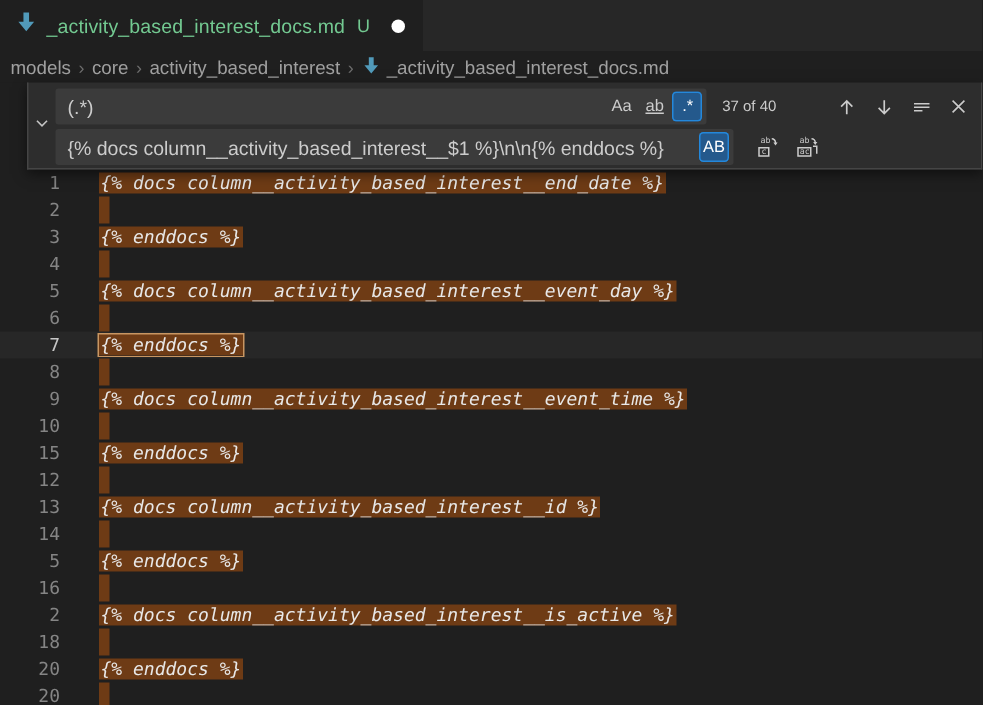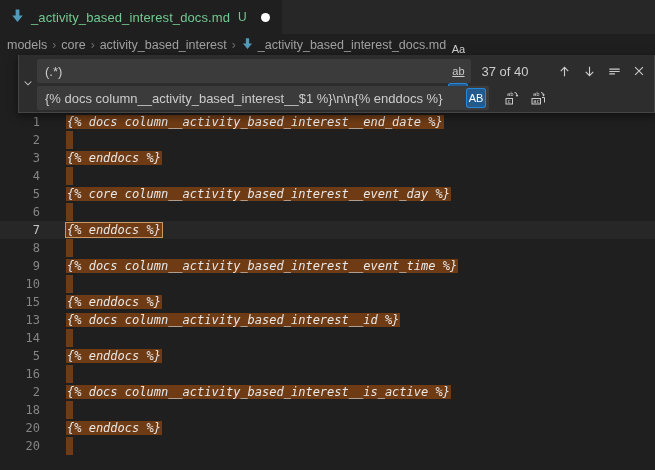--- a/index.html
+++ b/index.html
@@ -29,26 +29,26 @@
                  background:var(--bg-widget); border:1px solid #454545; border-top:none;
                  box-shadow:0 3px 8px rgba(0,0,0,.5); padding:4px 4px 4px 18px; }
   .toggle-col { position:absolute; left:0; top:0; bottom:0; width:18px; display:flex;
                 align-items:center; justify-content:center; cursor:pointer; }
   .fw-row { display:flex; align-items:center; height:24px; }
   .fw-row + .fw-row { margin-top:3px; }
   .fw-input-wrap { width:452px; height:24px; background:var(--bg-input); border-radius:2px;
                    display:flex; align-items:center; padding:0 2px 0 0; }
   .fw-input { flex:1; min-width:0; background:transparent; border:none; outline:none;
               color:#cccccc; font-size:13px; padding-left:8px; font-family:"Liberation Sans",sans-serif; }
-  .opts { display:flex; gap:2px; margin-right:1px;flex-direction:column; }
+  .opts { display:flex; gap:2px; margin-right:1px; }
   .opt { min-width:20px; height:20px; display:flex; align-items:center; justify-content:center;
          color:#cccccc; font-size:11px; border-radius:3px; cursor:pointer; }
   .opt.active { background:var(--option-active-bg); box-shadow:inset 0 0 0 1px var(--accent-blue); color:#fff; }
   .opt-word { text-decoration:underline; }
-  .results { color:#cccccc; font-size:13px; margin:0 6px 0 10px; min-width:62px; white-space:nowrap; }
+  .results { color:#cccccc; font-size:10px; margin:0 6px 0 10px; min-width:62px; white-space:nowrap; }
   .fw-btn { width:22px; height:22px; display:flex; align-items:center; justify-content:center;
             margin-left:4px; border-radius:4px; cursor:pointer; color:#cccccc; }
   .fw-btn svg { display:block; }
   .rep-btns { display:flex; margin-left:8px; }
 
   
   .code { position:absolute; inset:0; padding-top:58px; font-family:"DejaVu Sans Mono",monospace;
           font-size:12px; line-height:18px; }
   .line { height:18px; display:flex; white-space:pre; cursor:text; }
   .line.current-line { background:var(--current-line); }
@@ -177,27 +177,28 @@
         </span>
       </div>
     </div>
   </div>
 
   <div class="code">
       <div class="line"><span class="gutter">1</span><span class="ltext"><span class="match">{% docs column__activity_based_interest__end_date %}</span></span></div>
       <div class="line"><span class="gutter">2</span><span class="ltext"><span class="empty-match"></span></span></div>
       <div class="line"><span class="gutter">3</span><span class="ltext"><span class="match">{% enddocs %}</span></span></div>
       <div class="line"><span class="gutter">4</span><span class="ltext"><span class="empty-match"></span></span></div>
-      <div class="line"><span class="gutter">5</span><span class="ltext"><span class="match">{% core column__activity_based_interest__event_day %}</span></span></div>
+      <div class="line"><span class="gutter">5</span><span class="ltext"><span class="match">{% docs column__activity_based_interest__event_day %}</span></span></div>
       <div class="line"><span class="gutter">6</span><span class="ltext"><span class="empty-match"></span></span></div>
       <div class="line current-line"><span class="gutter">7</span><span class="ltext"><span class="match current">{% enddocs %}</span></span></div>
       <div class="line"><span class="gutter">8</span><span class="ltext"><span class="empty-match"></span></span></div>
       <div class="line"><span class="gutter">9</span><span class="ltext"><span class="match">{% docs column__activity_based_interest__event_time %}</span></span></div>
       <div class="line"><span class="gutter">10</span><span class="ltext"><span class="empty-match"></span></span></div>
       <div class="line"><span class="gutter">15</span><span class="ltext"><span class="match">{% enddocs %}</span></span></div>
+      <div class="line"><span class="gutter">12</span><span class="ltext"><span class="empty-match"></span></span></div>
       <div class="line"><span class="gutter">13</span><span class="ltext"><span class="match">{% docs column__activity_based_interest__id %}</span></span></div>
       <div class="line"><span class="gutter">14</span><span class="ltext"><span class="empty-match"></span></span></div>
       <div class="line"><span class="gutter">5</span><span class="ltext"><span class="match">{% enddocs %}</span></span></div>
       <div class="line"><span class="gutter">16</span><span class="ltext"><span class="empty-match"></span></span></div>
       <div class="line"><span class="gutter">2</span><span class="ltext"><span class="match">{% docs column__activity_based_interest__is_active %}</span></span></div>
       <div class="line"><span class="gutter">18</span><span class="ltext"><span class="empty-match"></span></span></div>
       <div class="line"><span class="gutter">20</span><span class="ltext"><span class="match">{% enddocs %}</span></span></div>
       <div class="line"><span class="gutter">20</span><span class="ltext"><span class="empty-match"></span></span></div>
     </div>
 </div>

